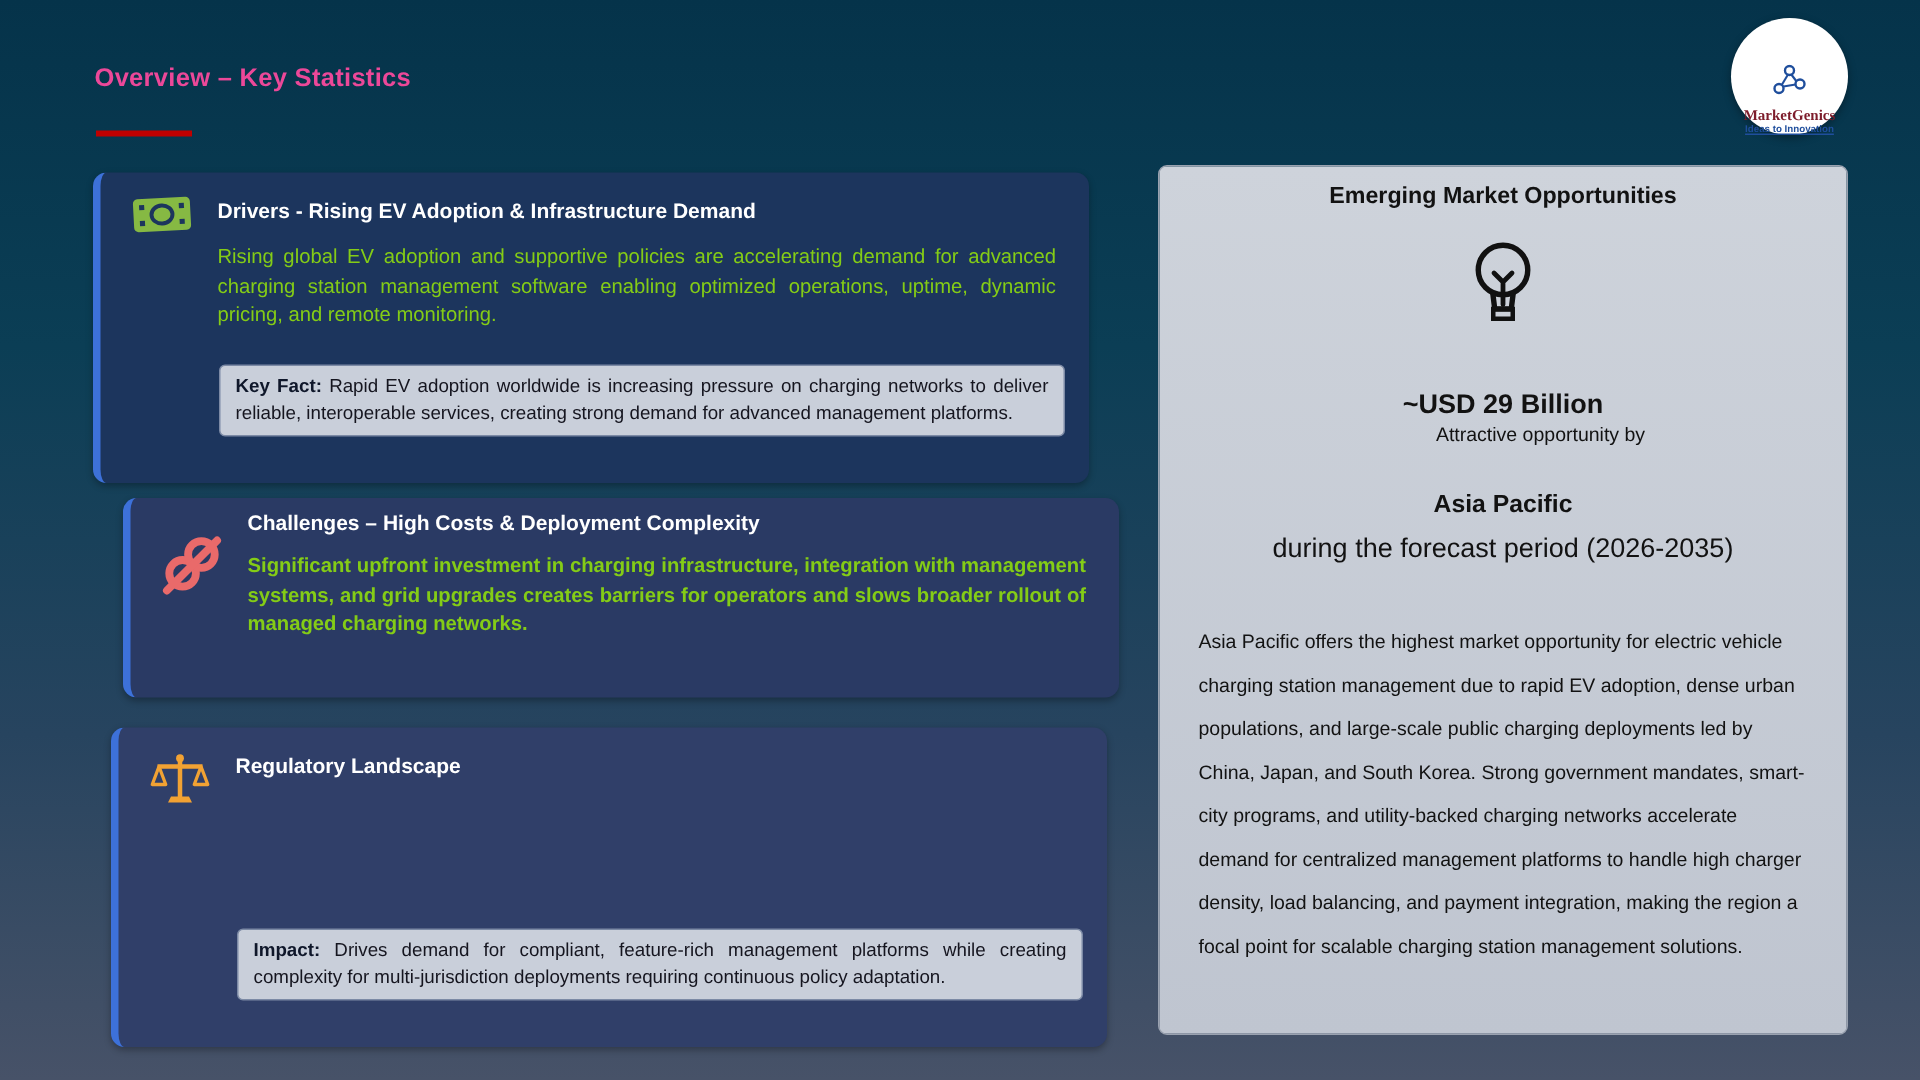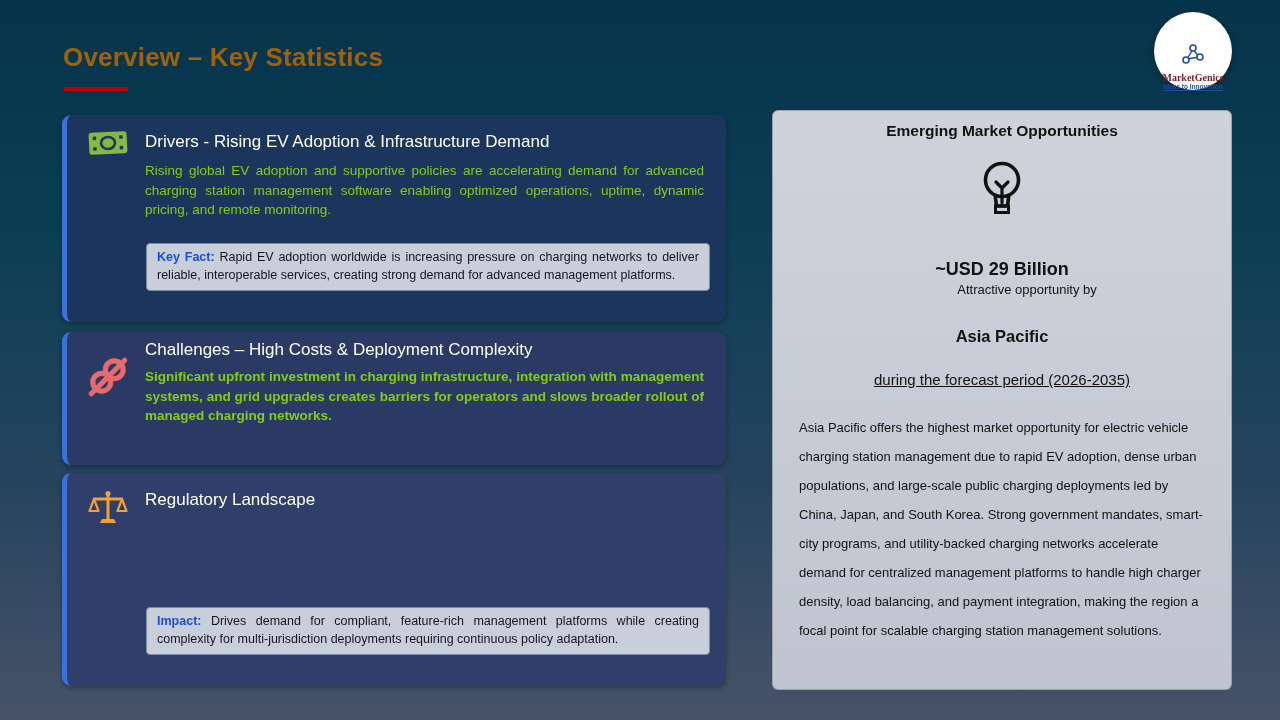--- a/index.html
+++ b/index.html
@@ -4,21 +4,21 @@
 <style>
   * { margin:0; padding:0; box-sizing:border-box; }
   html,body { width:1280px; height:720px; overflow:hidden; }
   body {
     position:relative;
     font-family:"Liberation Sans", sans-serif;
     background:linear-gradient(180deg,#05334a 0%,#0b3e55 32%,#27445f 68%,#475268 100%);
   }
   .slide-title {
     position:absolute; left:63px; top:42px;
-    font-size:26px; font-weight:bold; color:#a16207; letter-spacing:.2px;
+    font-size:17px; font-weight:bold; color:#ec4899; letter-spacing:.2px;
   }
   .title-underline { position:absolute; left:64px; top:87px; width:64px; height:4px; }
 
   
   .logo {
     position:absolute; left:1154px; top:12px; width:78px; height:78px;
     background:#ffffff; border-radius:50%;
     display:flex; flex-direction:column; align-items:center; justify-content:flex-end;
     box-shadow:0 2px 6px rgba(0,0,0,.35);
   }
@@ -26,51 +26,51 @@
   .logo-tagline { font-size:6.5px; color:#1f4e9c; font-weight:bold; text-decoration:underline; }
 
   
   .cards { position:absolute; left:62px; top:115px; width:664px; height:575px; }
   .card {
     position:absolute; left:0; width:664px;
     border-radius:9px; border-left:5px solid #3d71d9;
     box-shadow:0 2px 5px rgba(0,0,0,.3);
   }
   .card-1 { top:0;   height:207px; background:#1c355d; }
-  .card-2 { top:217px; height:133px; background:#2a3a64; }
-  .card-3 { top:358px; height:213px; background:#303f69; }
+  .card-2 { top:217px; height:133px; background:#2a3a64;margin-left:20px; }
+  .card-3 { top:370px; height:213px; background:#303f69;margin-left:12px; }
   .card-icon { position:absolute; left:20px; }
   .card-heading {
     position:absolute; left:78px; right:20px;
-    font-size:17px; font-weight:normal; color:#ffffff;
+    font-size:14px; font-weight:bold; color:#ffffff;
   }
   .card-body {
     position:absolute; left:78px; right:22px;
     font-size:13.5px; line-height:1.46; color:#84cc16; text-align:justify;
   }
   .callout {
     position:absolute; left:79px; width:564px;
     background:#c9cfda; border:1px solid #7c8aa5; border-radius:4px;
     padding:5px 10px; font-size:12.5px; line-height:1.42; color:#15151f; text-align:justify;
   }
-  .callout b { color:#1d4ed8; }
+  .callout b { color:#0f172a; }
 
   
   .opportunity-panel {
     position:absolute; left:772px; top:110px; width:460px; height:580px;
     background:linear-gradient(180deg,#ced3db 0%,#bfc5d0 100%);
     border-radius:6px; border:1px solid #9aa2b0;
     text-align:center; color:#121212;
   }
   .panel-title { position:absolute; top:11px; width:100%; font-size:15.5px; font-weight:bold; }
   .panel-bulb  { position:absolute; top:48px; width:100%; }
   .panel-value { position:absolute; top:148px; width:100%; font-size:18px; font-weight:bold; }
   .panel-subtitle { position:absolute; top:171px; width:100%; font-size:13px;margin-left:25px; }
   .panel-region { position:absolute; top:216px; width:100%; font-size:16.5px; font-weight:bold; }
-  .panel-period { position:absolute; top:260px; width:100%; font-size:15px;text-decoration:underline; }
+  .panel-period { position:absolute; top:244px; width:100%; font-size:18px; }
   .panel-desc {
     position:absolute; top:302px; left:26px; right:26px;
     font-size:13px; line-height:29px; text-align:left;
   }
 </style>
 </head>
 <body>
 
 <div class="slide-title">Overview – Key Statistics</div>
 <div class="title-underline" style="background:#c00000;"></div>

